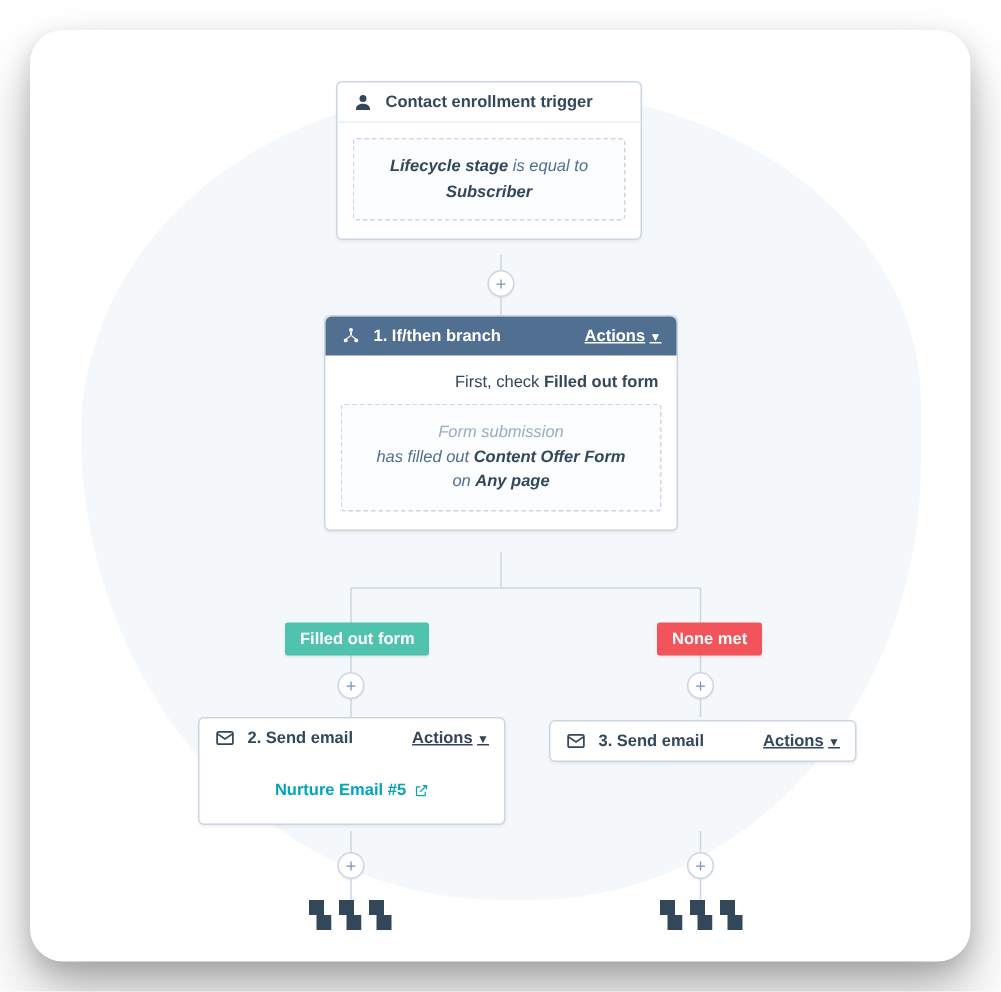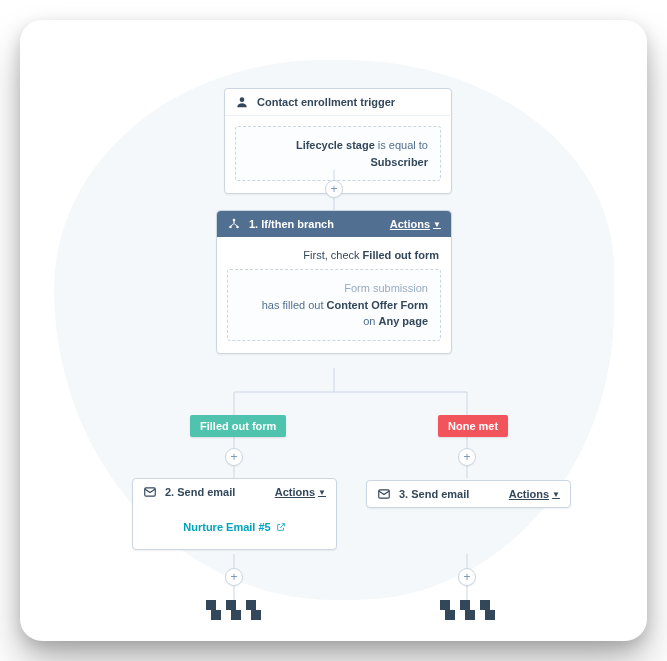--- a/index.html
+++ b/index.html
@@ -25,21 +25,21 @@
     z-index: 0;
   }
   .canvas { position: relative; z-index: 1; width: 100%; height: 100%; }
 
   .card {
     background:#fff;
     border:1px solid #cbd6e2;
     border-radius:4px;
     box-shadow: 0 1px 2px rgba(0,0,0,0.06);
   }
-  .card-narrow { width: 228px; margin-top: 34px; }
+  .card-narrow { width: 204px; }
   .card-wide { width: 205px; }
 
   .card-header {
     display:flex; align-items:center; gap:8px;
     padding:6px 10px;
     font-size:11px; font-weight:600;
   }
   .card-header.light { color:#33475b; border-bottom:1px solid #eaf0f6; }
   .card-header.dark {
     background:#516f90; color:#fff; border-top-left-radius:4px; border-top-right-radius:4px;
@@ -50,22 +50,22 @@
   .card-header .hicon { width:14px; height:14px; display:inline-flex; align-items:center; justify-content:center;}
   .header-left { display:flex; align-items:center; gap:8px; }
   .actions-link { font-size:11px; text-decoration: underline; display:flex; align-items:center; gap:3px; cursor:pointer;}
   .actions-link .caret { font-size:8px; }
   .dark .actions-link { color:#fff; }
   .flat .actions-link { color:#33475b; }
 
   .card-body { padding: 10px 10px 12px; font-size:11px; color:#516f90; }
   .dashed-box {
     border:1px dashed #cbd6e2; border-radius:3px;
-    padding:10px 12px; text-align:right; line-height:1.5;
-    font-size:11px; color:#516f90; background:#fbfdff;
+    padding:10px 12px; text-align:center; line-height:1.5;
+    font-size:11px; color:#516f90; background:#fbfdff;font-style:italic;
   }
   .dashed-box .bold { font-weight:700; color:#33475b; }
   .first-check { font-size:11px; margin: 2px 2px 8px; color:#33475b;text-align:right; }
   .first-check b { font-weight:700; }
 
   .link-teal { color:#00a4bd; font-weight:600; display:inline-flex; align-items:center; gap:5px; }
   .ext { width:10px; height:10px; }
 
   
   svg.wires { position:absolute; inset:0; width:100%; height:100%; z-index:1; pointer-events:none; }

